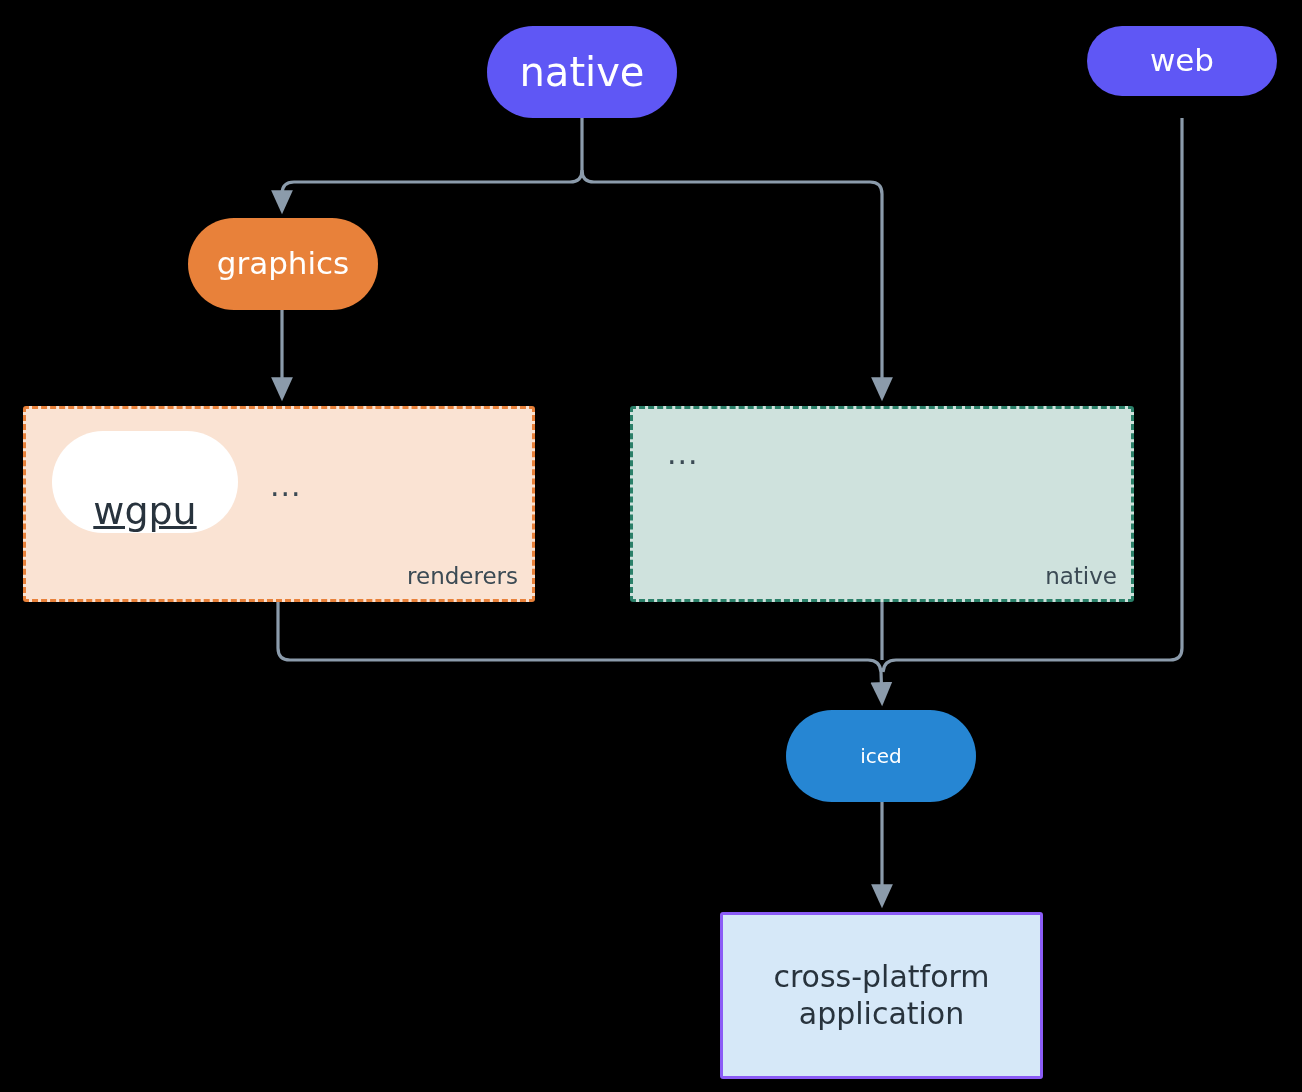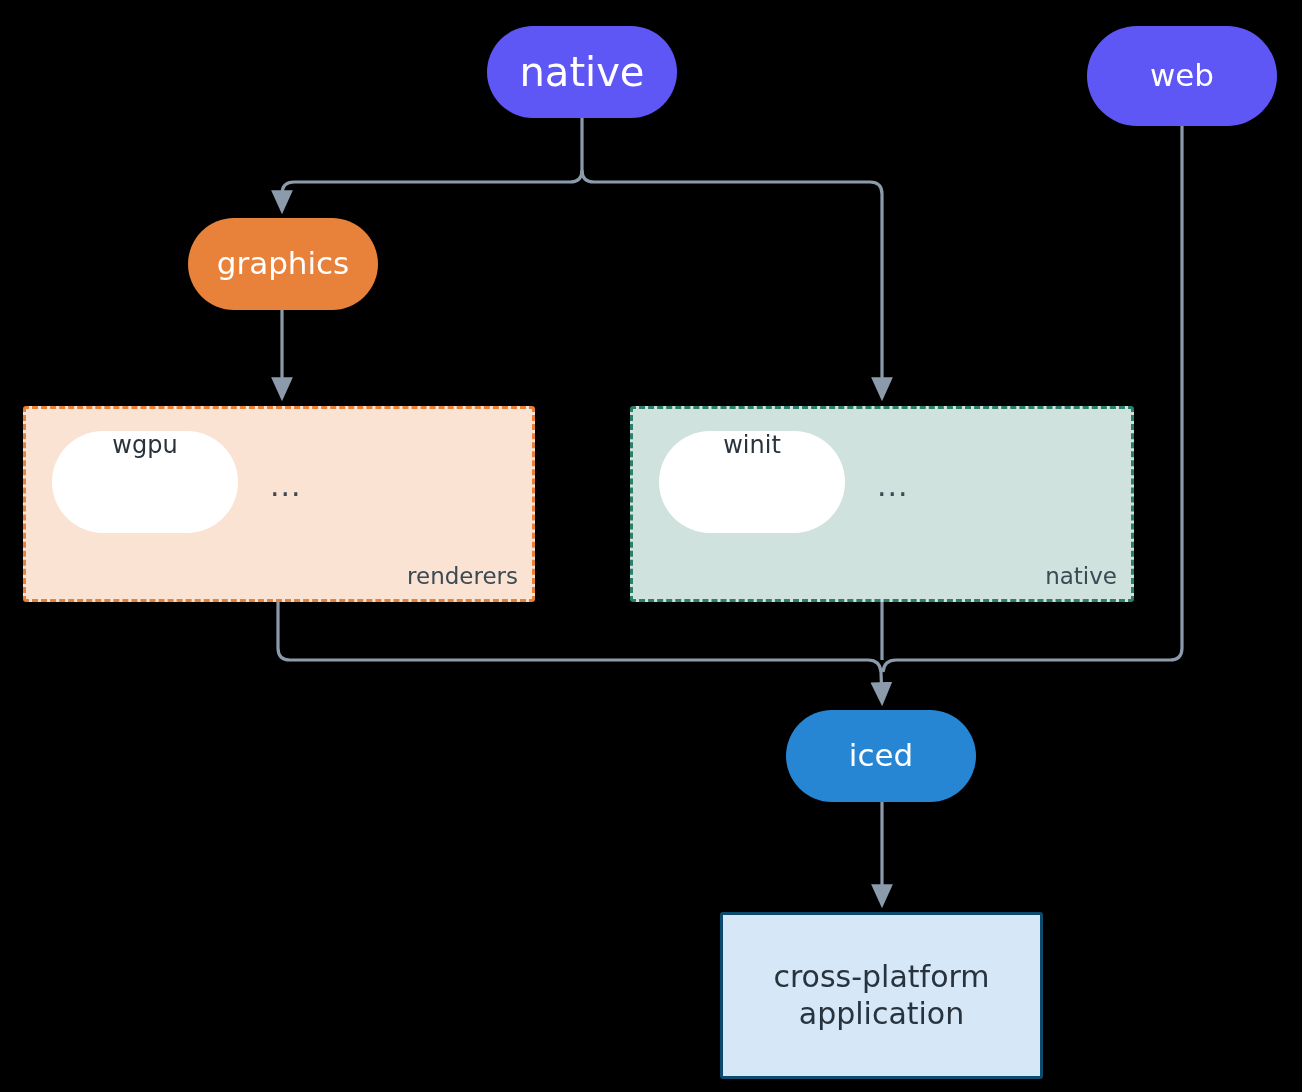--- a/index.html
+++ b/index.html
@@ -46,44 +46,44 @@
 
   .node-native {
     left: 487px;  top: 26px;
     width: 190px; height: 92px;
     background: #5f57f5;
     color: #ffffff;
     font-size: 40px;
   }
   .node-web {
     left: 1087px; top: 26px;
-    width: 190px; height: 100px;
+    width: 190px; height: 70px;
     background: #5f57f5;
     color: #ffffff;
     font-size: 31px;
   }
   .node-graphics {
     left: 188px;  top: 218px;
     width: 190px; height: 92px;
     background: #e8813a;
     color: #ffffff;
     font-size: 31px;
   }
   .node-iced {
     left: 786px;  top: 710px;
     width: 190px; height: 92px;
     background: #2686d3;
     color: #ffffff;
-    font-size: 31px;
+    font-size: 20px;
   }
   .node-app {
     left: 720px;  top: 912px;
     width: 323px; height: 167px;
     background: #d6e8f8;
-    border: 3px solid #0c4a6e;
+    border: 3px solid #8b5cf6;
     border-radius: 3px;
     color: #28333d;
     font-size: 30px;
     flex-direction: column;
   }
   .node-app .node-label { white-space: pre-line; }
 
   
   .group {
     position: absolute;
@@ -120,25 +120,26 @@
     align-items: center;
     gap: 24px;
   }
   .leaf-pill {
     box-sizing: border-box;
     min-width: 186px;
     height: 102px;
     border-radius: 999px;
     background: #ffffff;
     color: #28333d;
-    font-size: 24px;
+    font-size: 38px;
     display: flex;
-    align-items: flex-start;
+    align-items: flex-end;
     justify-content: center;
     padding: 0 22px;
+    text-decoration: underline;
   }
   .ellipsis {
     font-size: 30px;
     color: #3b4a54;
     letter-spacing: 1px;
     padding-left: 8px;
     line-height: 1;
     margin-top: 8px;
   }
 </style>
@@ -192,23 +193,20 @@
       <div class="leaf-pill">
         <span>wgpu</span>
       </div>
       <div class="ellipsis">...</div>
     </div>
     <div class="group-title">renderers</div>
   </div>
 
   <div class="group group-shells">
     <div class="group-items">
-      <div class="leaf-pill">
-        <span>winit</span>
-      </div>
       <div class="ellipsis">...</div>
     </div>
     <div class="group-title">native</div>
   </div>
 
   <div class="node pill node-iced">
     <span class="node-label">iced</span>
   </div>
 
   <div class="node node-app">

